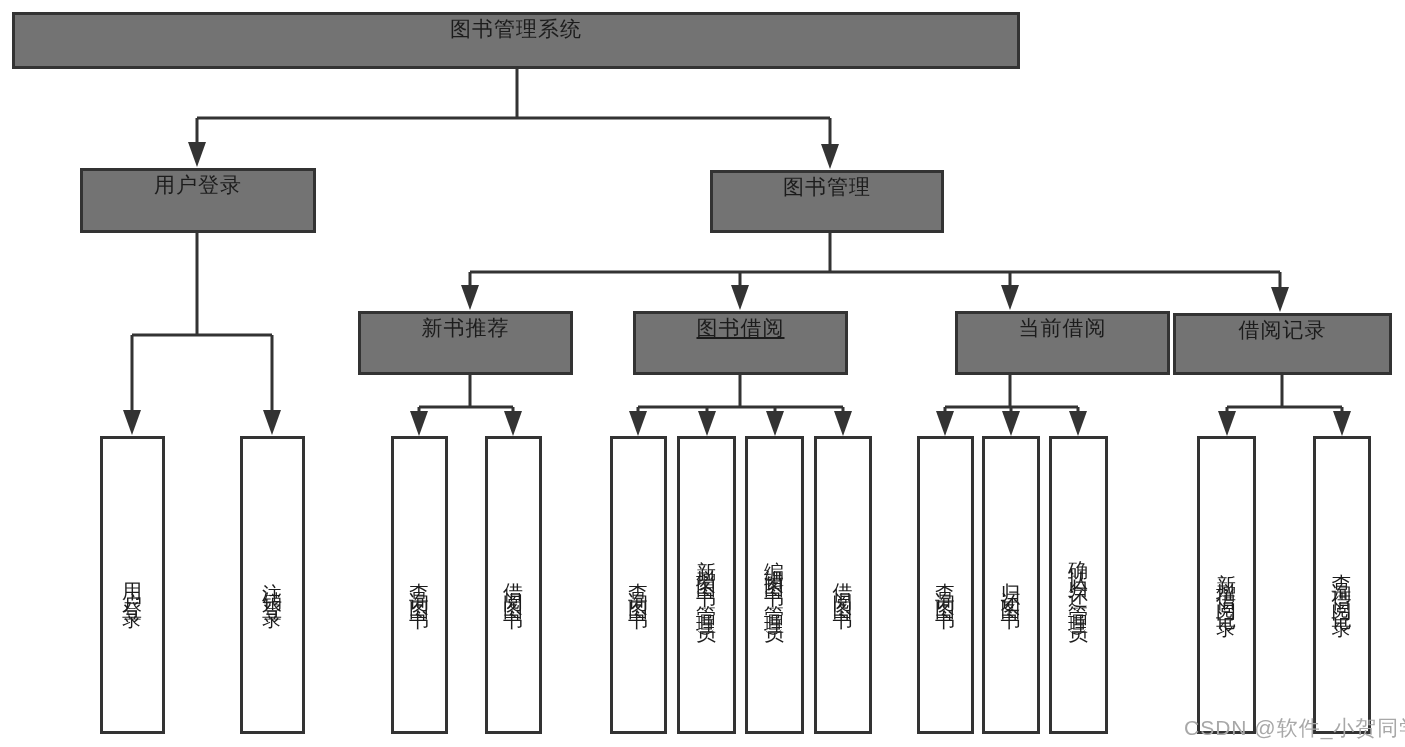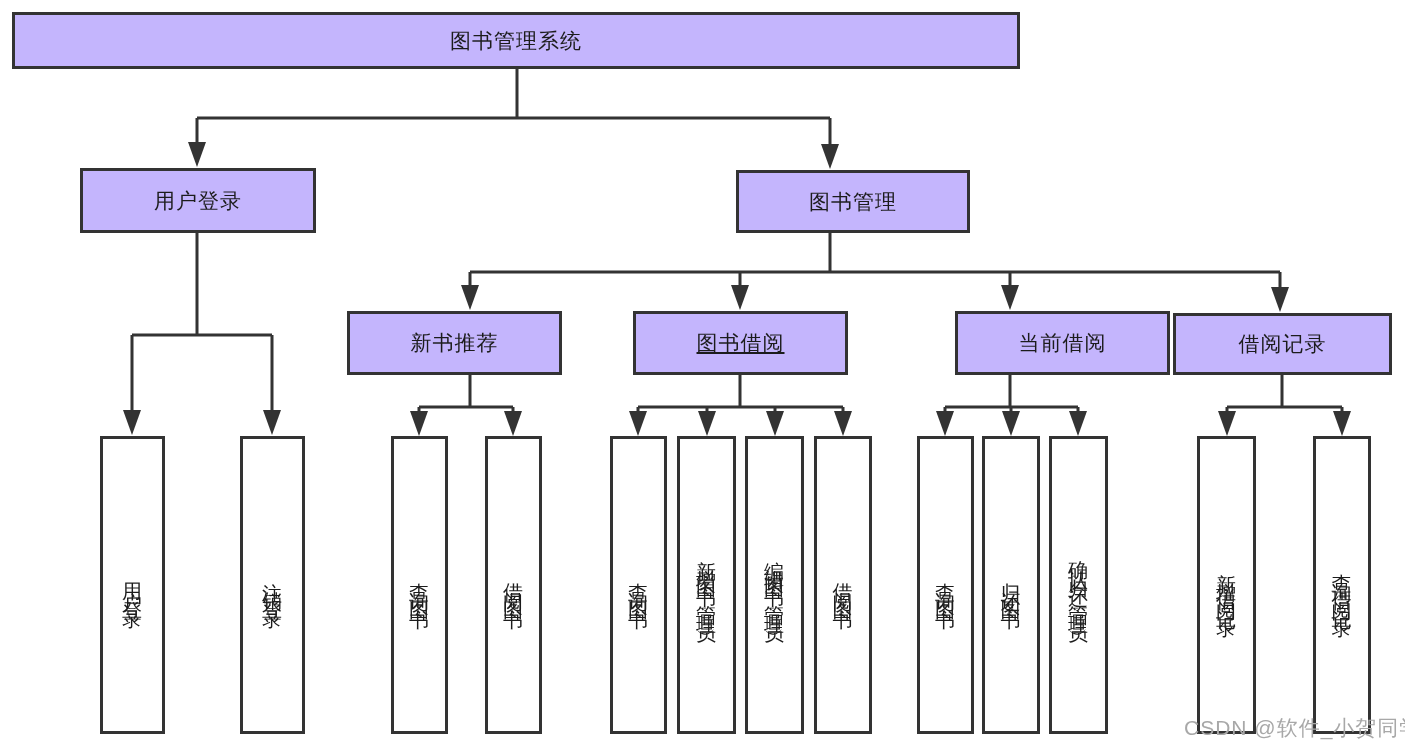--- a/index.html
+++ b/index.html
@@ -16,23 +16,23 @@
   }
   .connectors {
     position: absolute;
     left: 0; top: 0;
     width: 1405px; height: 747px;
   }
   .hbox {
     position: absolute;
     box-sizing: border-box;
     border: 3px solid #333333;
-    background: #c4b5fd;
+    background: #737373;
     display: flex;
-    align-items: center;
+    align-items: flex-start;
     justify-content: center;
     font-size: 21px;
     color: #1c1c1c;
     letter-spacing: 1px;
     z-index: 2;
   }
   .vbox {
     position: absolute;
     box-sizing: border-box;
     border: 3px solid #333333;
@@ -111,25 +111,25 @@
     </g>
   </svg>
 
   <div class="hbox" style="left:12px; top:12px; width:1008px; height:57px;">
     <span>图书管理系统</span>
   </div>
 
   <div class="hbox" style="left:80px; top:168px; width:236px; height:65px;">
     <span>用户登录</span>
   </div>
-  <div class="hbox" style="left:736px; top:170px; width:234px; height:63px;">
+  <div class="hbox" style="left:710px; top:170px; width:234px; height:63px;">
     <span>图书管理</span>
   </div>
 
-  <div class="hbox" style="left:347px; top:311px; width:215px; height:64px;">
+  <div class="hbox" style="left:358px; top:311px; width:215px; height:64px;">
     <span>新书推荐</span>
   </div>
   <div class="hbox" style="left:633px; top:311px; width:215px; height:64px;text-decoration:underline;">
     <span>图书借阅</span>
   </div>
   <div class="hbox" style="left:955px; top:311px; width:215px; height:64px;">
     <span>当前借阅</span>
   </div>
   <div class="hbox" style="left:1173px; top:313px; width:219px; height:62px;">
     <span>借阅记录</span>

